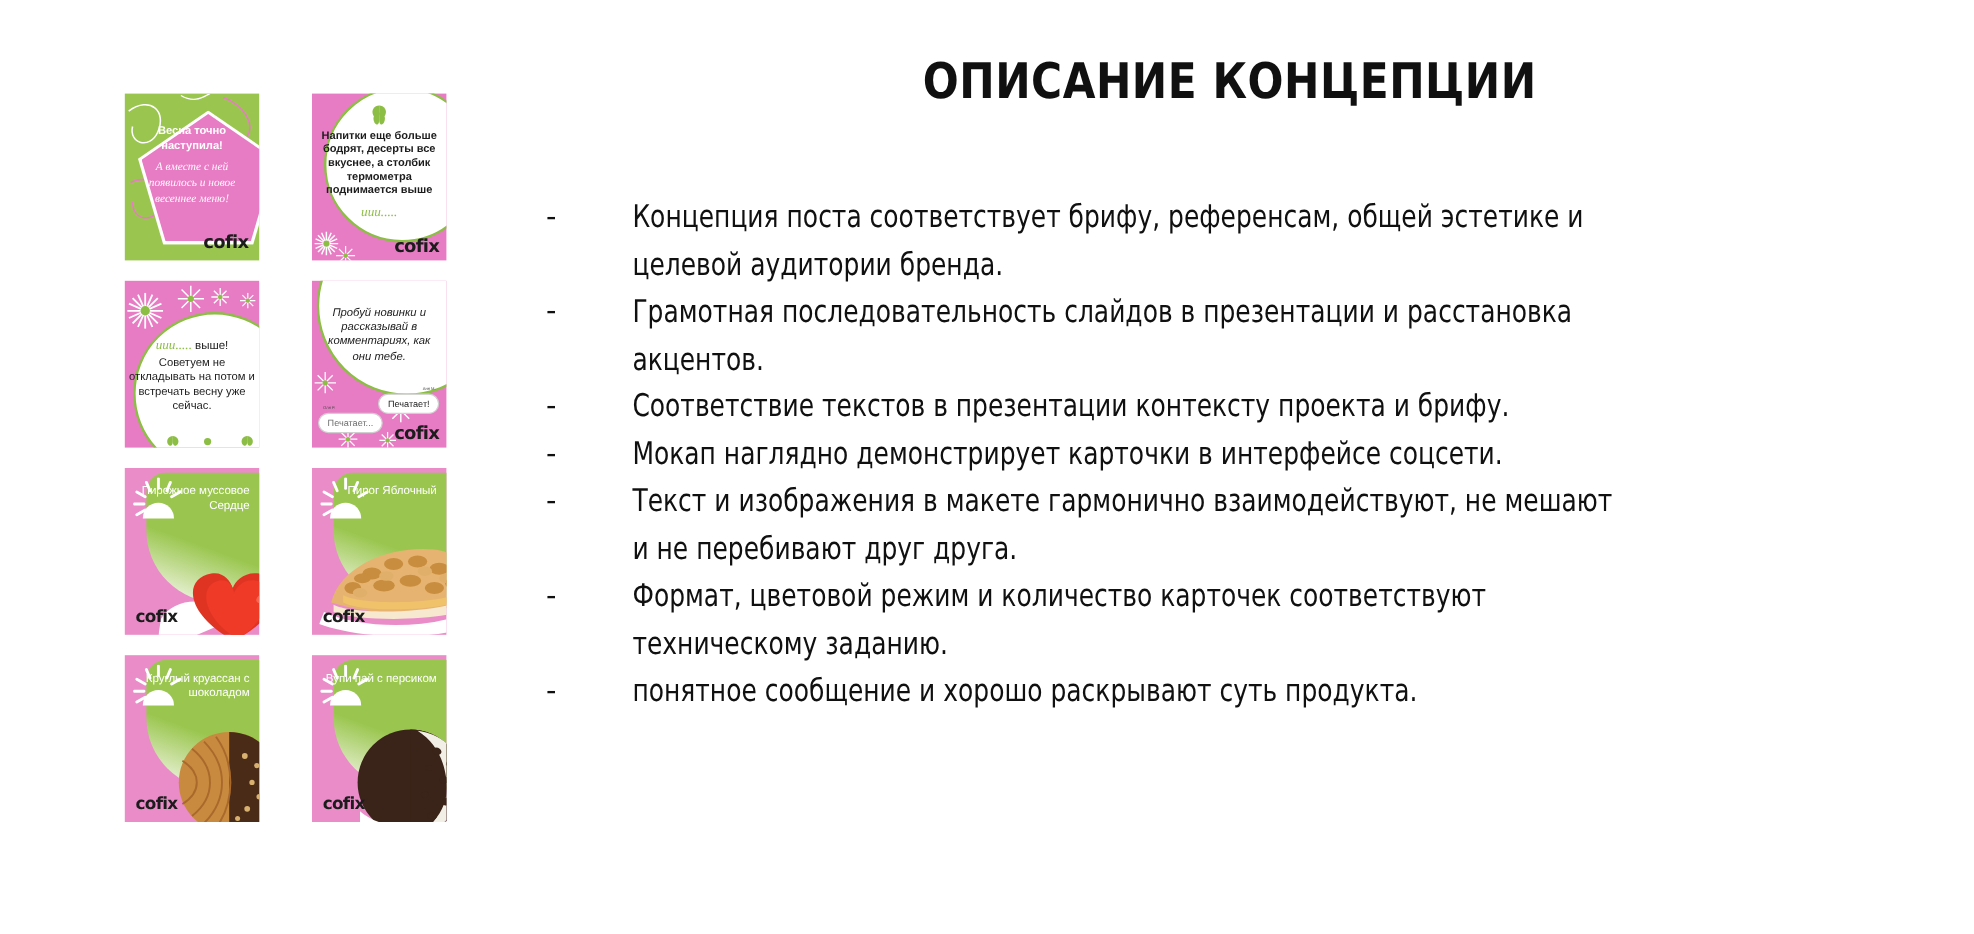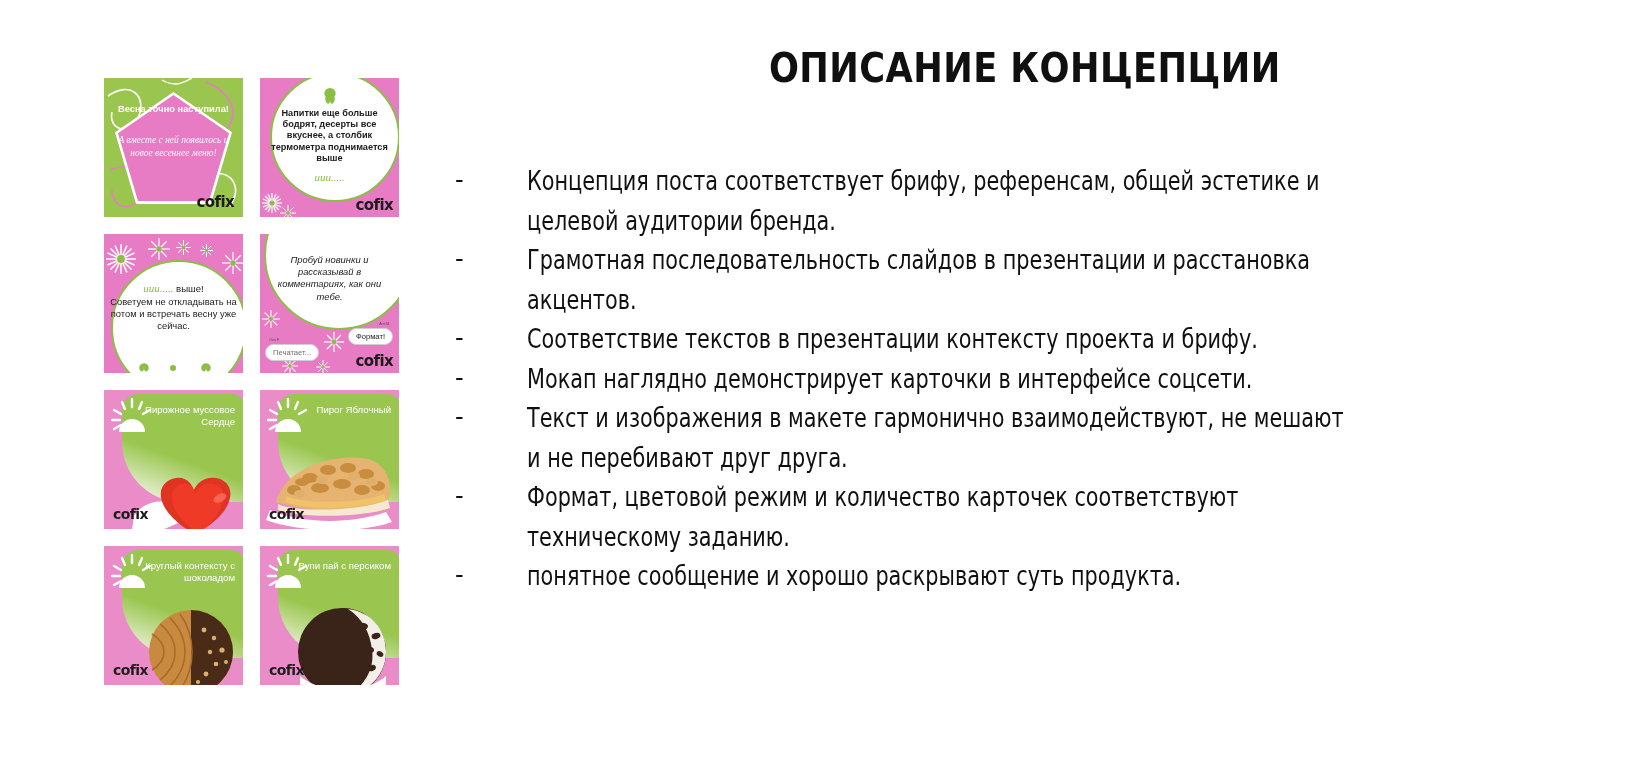--- a/index.html
+++ b/index.html
@@ -24,21 +24,21 @@
   
   .cards-panel {
     position: absolute;
     left: 104px;
     top: 78px;
     width: 310px;
     height: 610px;
   }
   .card {
     position: absolute;
-    width: 139px;
+    width: 112px;
     height: 139px;
     overflow: hidden;
     background: #e98cc8;
   }
   .col-a { left: 0px; }
   .col-b { left: 156px; }
   .row-1 { top: 0px; }
   .row-2 { top: 156px; }
   .row-3 { top: 312px; }
   .row-4 { top: 468px; }
@@ -444,21 +444,21 @@
       <svg style="position:absolute;left:56px;top:126px;width:14px;height:14px" viewBox="0 0 20 20">
         <g stroke="#ffffff" stroke-width="1.4">
             <line x1="10" y1="0" x2="10" y2="20"></line>
             <line x1="0" y1="10" x2="20" y2="10"></line>
             <line x1="3" y1="3" x2="17" y2="17"></line>
             <line x1="17" y1="3" x2="3" y2="17"></line>
           </g>
         <circle cx="10" cy="10" r="2.6" fill="#8cbe45"></circle>
       </svg>
       <div class="bubble-name n-right">Аня М.</div>
-      <div class="bubble b-right">Формат!</div>
+      <div class="bubble b-right">Печатает!</div>
       <div class="bubble-name n-left">Оля Р.</div>
       <div class="bubble b-left">Печатает...</div>
       <div class="logo logo-c4">cofix</div>
     </div>
 
     <div class="card col-a row-3 prod">
       <div class="green-blob"></div>
       <svg class="sun" viewBox="0 0 42 38">
         <g stroke="#ffffff" stroke-width="2.4" stroke-linecap="round">
           <line x1="21" y1="1" x2="21" y2="9"></line>
@@ -530,21 +530,21 @@
           <line x1="21" y1="1" x2="21" y2="9"></line>
           <line x1="11" y1="4" x2="14" y2="11"></line>
           <line x1="31" y1="4" x2="28" y2="11"></line>
           <line x1="3" y1="12" x2="10" y2="16"></line>
           <line x1="39" y1="12" x2="32" y2="16"></line>
           <line x1="1" y1="22" x2="9" y2="22"></line>
           <line x1="3" y1="31" x2="10" y2="27"></line>
         </g>
         <path d="M8 34 A 13 13 0 0 1 34 34 Z" fill="#ffffff"></path>
       </svg>
-      <div class="prod-title">Круглый контексту с шоколадом</div>
+      <div class="prod-title">Круглый круассан с шоколадом</div>
       <svg class="photo" style="left:34px;top:62px;width:106px;height:78px" viewBox="0 0 106 78">
         <circle cx="53" cy="44" r="42" fill="#c88a3e"></circle>
         <path d="M53 2 A 42 42 0 0 1 53 86 Z" fill="#4a2b17"></path>
         <g stroke="#a9692c" stroke-width="1.6" fill="none">
           <path d="M14 26 C 30 36, 30 52, 14 62"></path>
           <path d="M22 16 C 42 32, 42 56, 22 72"></path>
           <path d="M32 10 C 52 30, 52 58, 32 78"></path>
           <path d="M42 6 C 58 28, 58 60, 42 82"></path>
         </g>
         <g fill="#d8b070">

